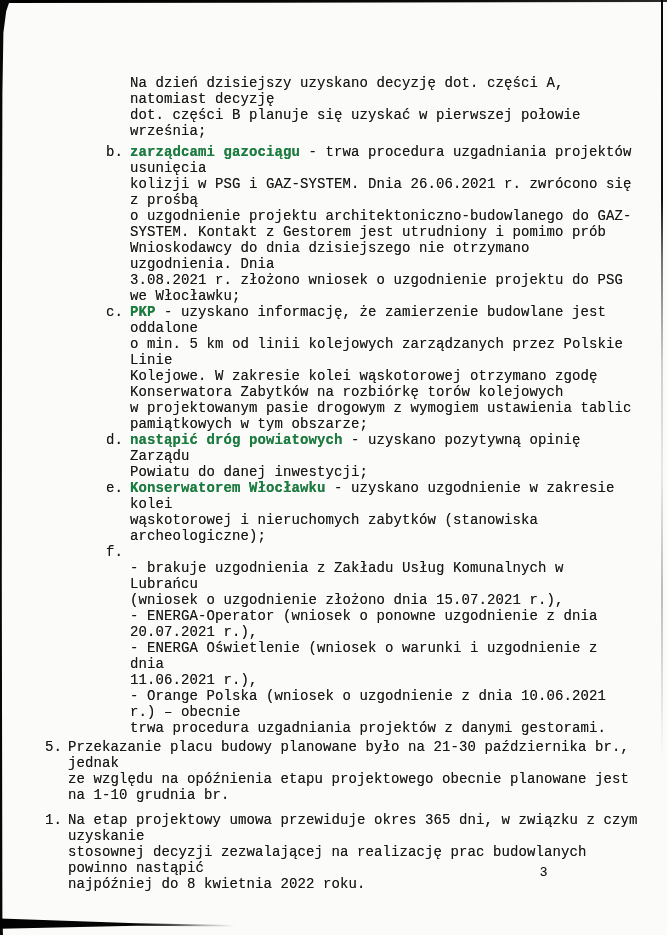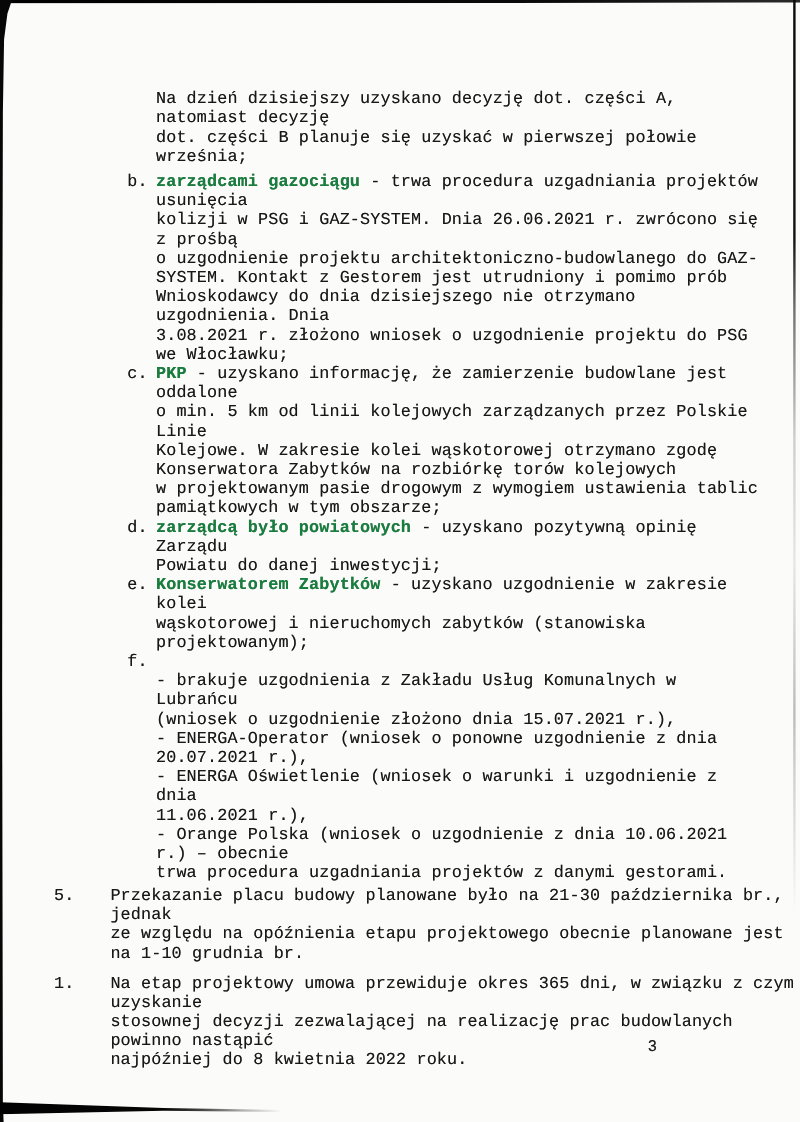--- a/index.html
+++ b/index.html
@@ -72,21 +72,21 @@
     display: flex;
     margin-left: 106px;
   }
   .l-item .marker { width: 24px; flex: 0 0 24px; }
   .l-item .body  { width: 505px; }
   .n-item {
     display: flex;
     margin-left: 45px;
   }
   .n-item .marker { width: 23px; flex: 0 0 23px; }
-  .n-item .body  { width: 575px; margin-left: 24px; }
+  .n-item .body  { width: 575px; }
   .n-item-5 { margin-top: 3px; }
   .free-para {
     margin: 5px 0 0 43px;
     width: 595px;
   }
   .n-item-1 { margin-top: 9px; }
   .page-number {
     position: absolute;
     left: 540px;
     top: 864px;
@@ -127,28 +127,28 @@
       <div class="body"><b>PKP</b><span> - uzyskano informację, że zamierzenie budowlane jest oddalone
 o min. 5 km od linii kolejowych zarządzanych przez Polskie Linie
 Kolejowe. W zakresie kolei wąskotorowej otrzymano zgodę
 Konserwatora Zabytków na rozbiórkę torów kolejowych
 w projektowanym pasie drogowym z wymogiem ustawienia tablic
 pamiątkowych w tym obszarze;</span></div>
     </div>
 
     <div class="l-item">
       <span class="marker">d.</span>
-      <div class="body"><b>zarządcą było powiatowych</b><span> - uzyskano pozytywną opinię Zarządu
+      <div class="body"><b>nastąpić dróg powiatowych</b><span> - uzyskano pozytywną opinię Zarządu
 Powiatu do danej inwestycji;</span></div>
     </div>
 
     <div class="l-item">
       <span class="marker">e.</span>
-      <div class="body"><b>Konserwatorem Zabytków</b><span> - uzyskano uzgodnienie w zakresie kolei
-wąskotorowej i nieruchomych zabytków (stanowiska projektowanym);</span></div>
+      <div class="body"><b>Konserwatorem Włocławku</b><span> - uzyskano uzgodnienie w zakresie kolei
+wąskotorowej i nieruchomych zabytków (stanowiska archeologiczne);</span></div>
     </div>
 
     <div class="l-item">
       <span class="marker">f.</span>
       <div class="body"><span>
 - brakuje uzgodnienia z Zakładu Usług Komunalnych w Lubrańcu
 (wniosek o uzgodnienie złożono dnia 15.07.2021 r.),
 - ENERGA-Operator (wniosek o ponowne uzgodnienie z dnia
 20.07.2021 r.),
 - ENERGA Oświetlenie (wniosek o warunki i uzgodnienie z dnia

